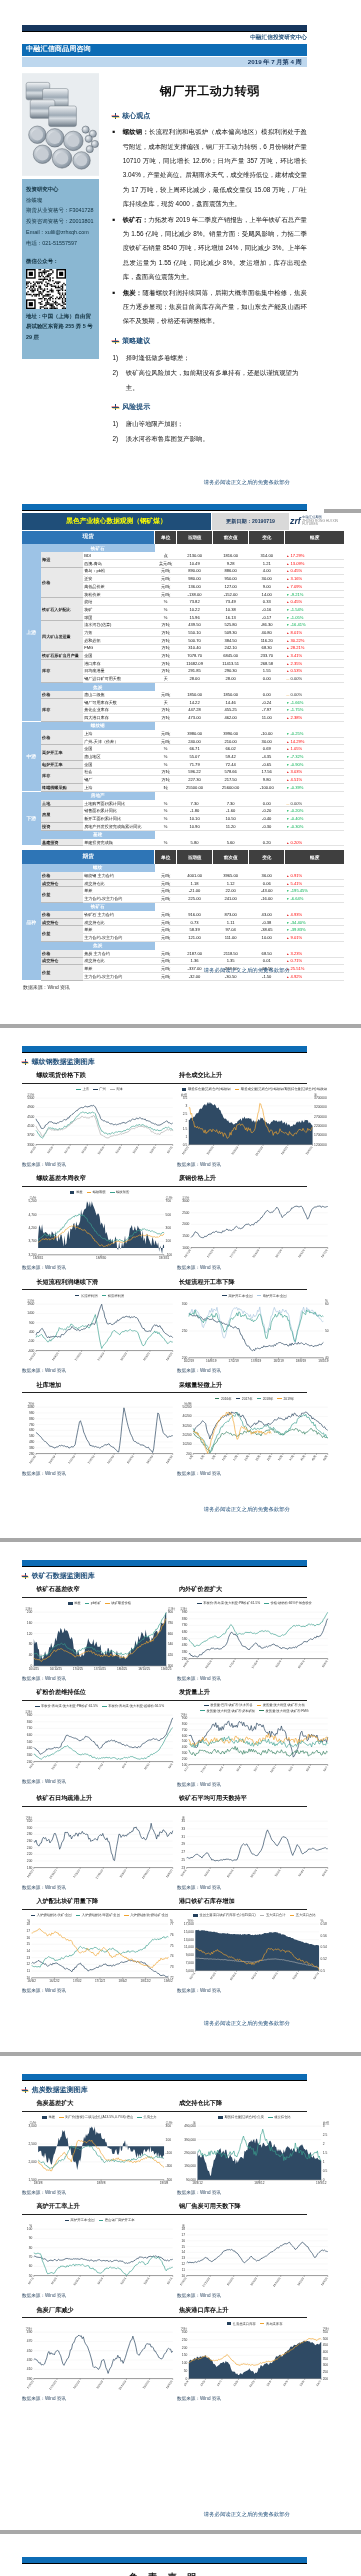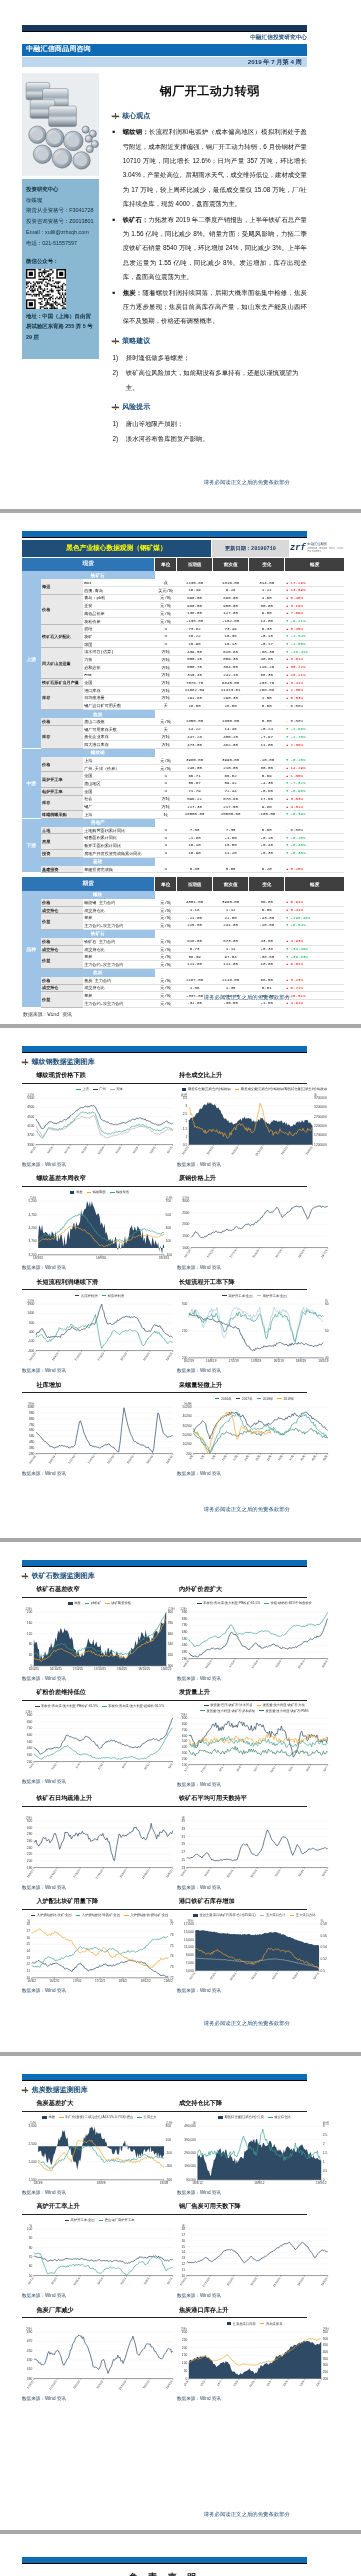--- a/index.html
+++ b/index.html
@@ -462,21 +462,21 @@
               </div>
             </div>
         </div>
       </div>
       <div class="pfoot">请务必阅读正文之后的免责条款部分</div>
     </div>
   </div>
 
   <div class="sep" style="top:509px;"></div>
 
-  <div class="page" style="top:531px;height:474px;font-family:Liberation Mono, monospace;">
+  <div class="page" style="top:504px;height:474px;">
     <div class="pgc" style="height:100%;">
       <div class="topbar blue"></div>
       <div style="height:1px;"></div>
       <div class="dt-titlebar">
         <div class="dt-title">黑色产业核心数据观测（钢矿煤）</div>
         <div class="dt-update">更新日期：20190719</div>
         <div class="dt-logo">
           <span class="zrf">zrf</span>
           <span class="zrf-r"><span>中融汇信期货</span><br>
           <span style="color:#8a8a8a;">ZHONG RONG HUI XIN FUTURES</span></span>

